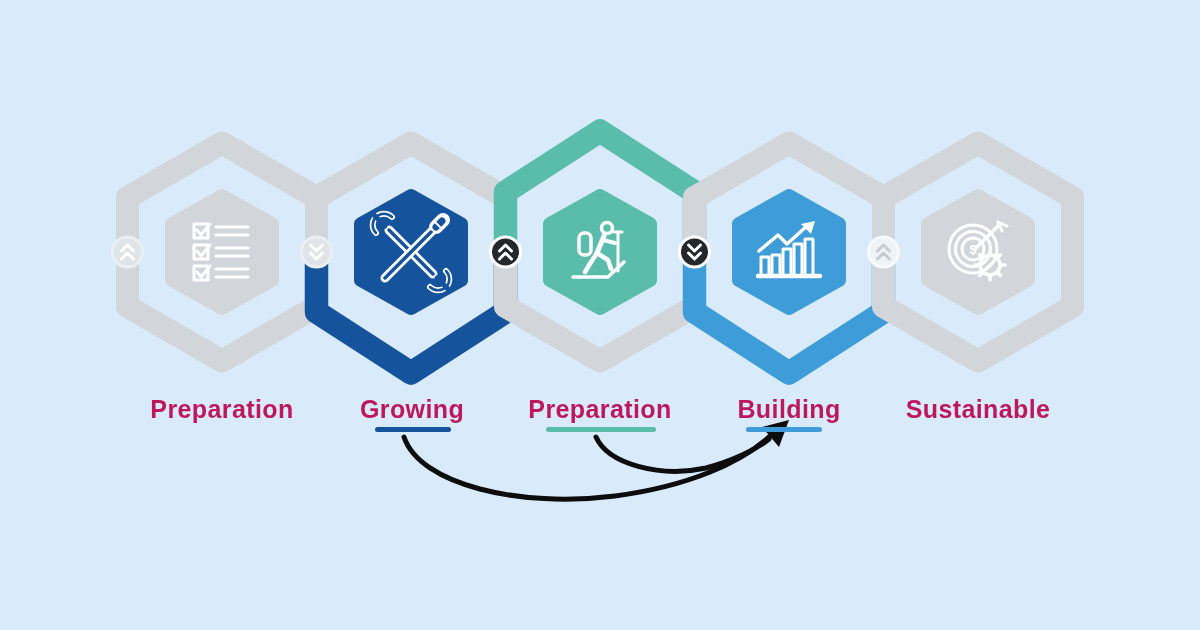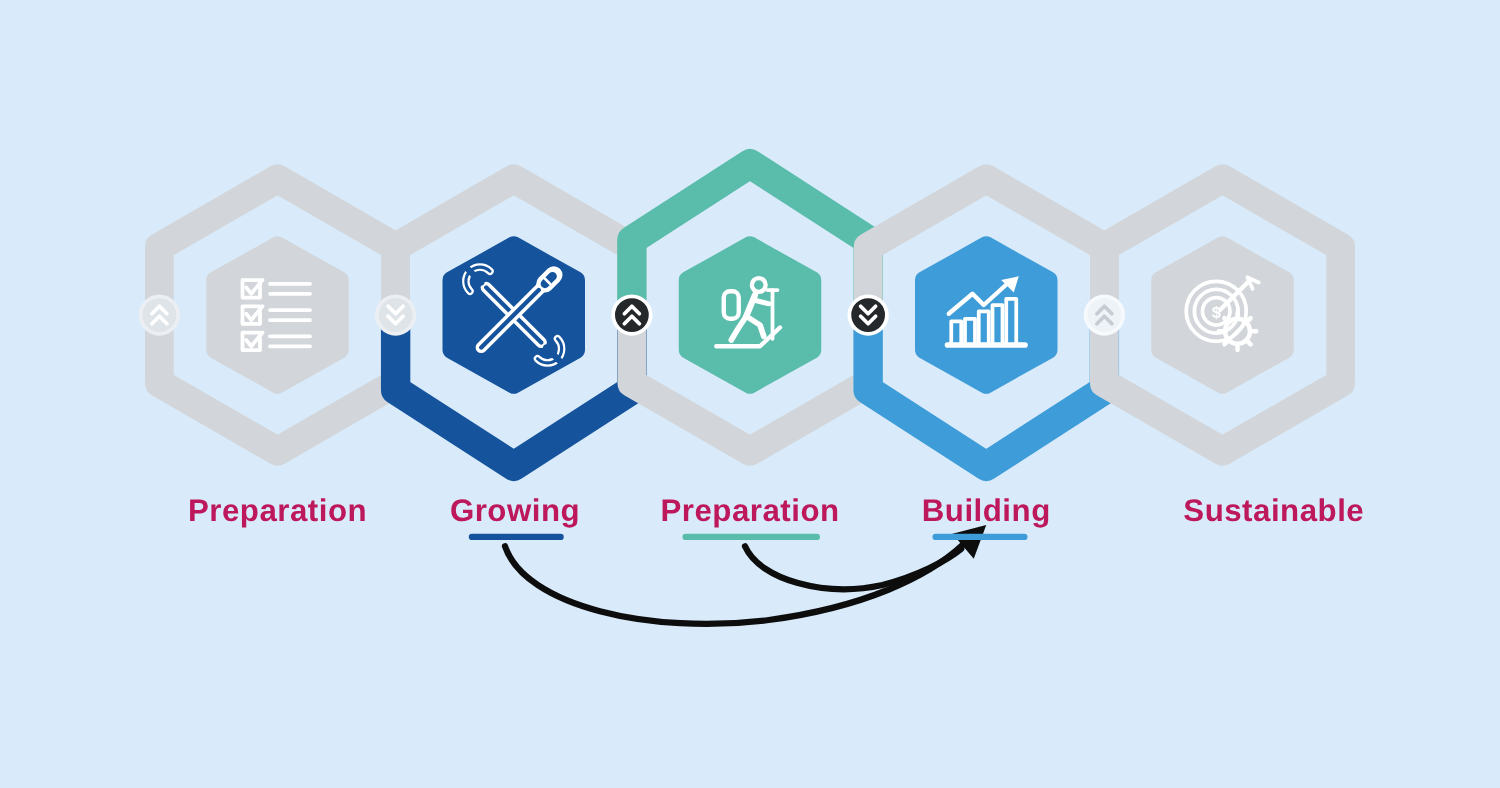--- a/index.html
+++ b/index.html
@@ -182,19 +182,19 @@
     <path d="M 404 437 C 420 485, 520 508, 615 496 C 690 486, 742 462, 770 436"></path>
     <path d="M 596 437 C 608 464, 660 478, 706 468 C 733 461, 757 449, 769 439"></path>
     <polygon points="789,420 762,427 779,447" fill="#0d0d0d" stroke="none"></polygon>
   </g>
 </svg>
 
 <div class="stage-label" style="left:222px">Preparation</div>
 <div class="stage-label" style="left:412px">Growing</div>
 <div class="stage-label" style="left:600px">Preparation</div>
 <div class="stage-label" style="left:789px">Building</div>
-<div class="stage-label" style="left:1019px">Sustainable</div>
+<div class="stage-label" style="left:978px">Sustainable</div>
 
 <div class="underline u-building"></div>
 <div class="underline u-maintaining"></div>
 <div class="underline u-growing"></div>
 
 </div>
 
 </body></html>

